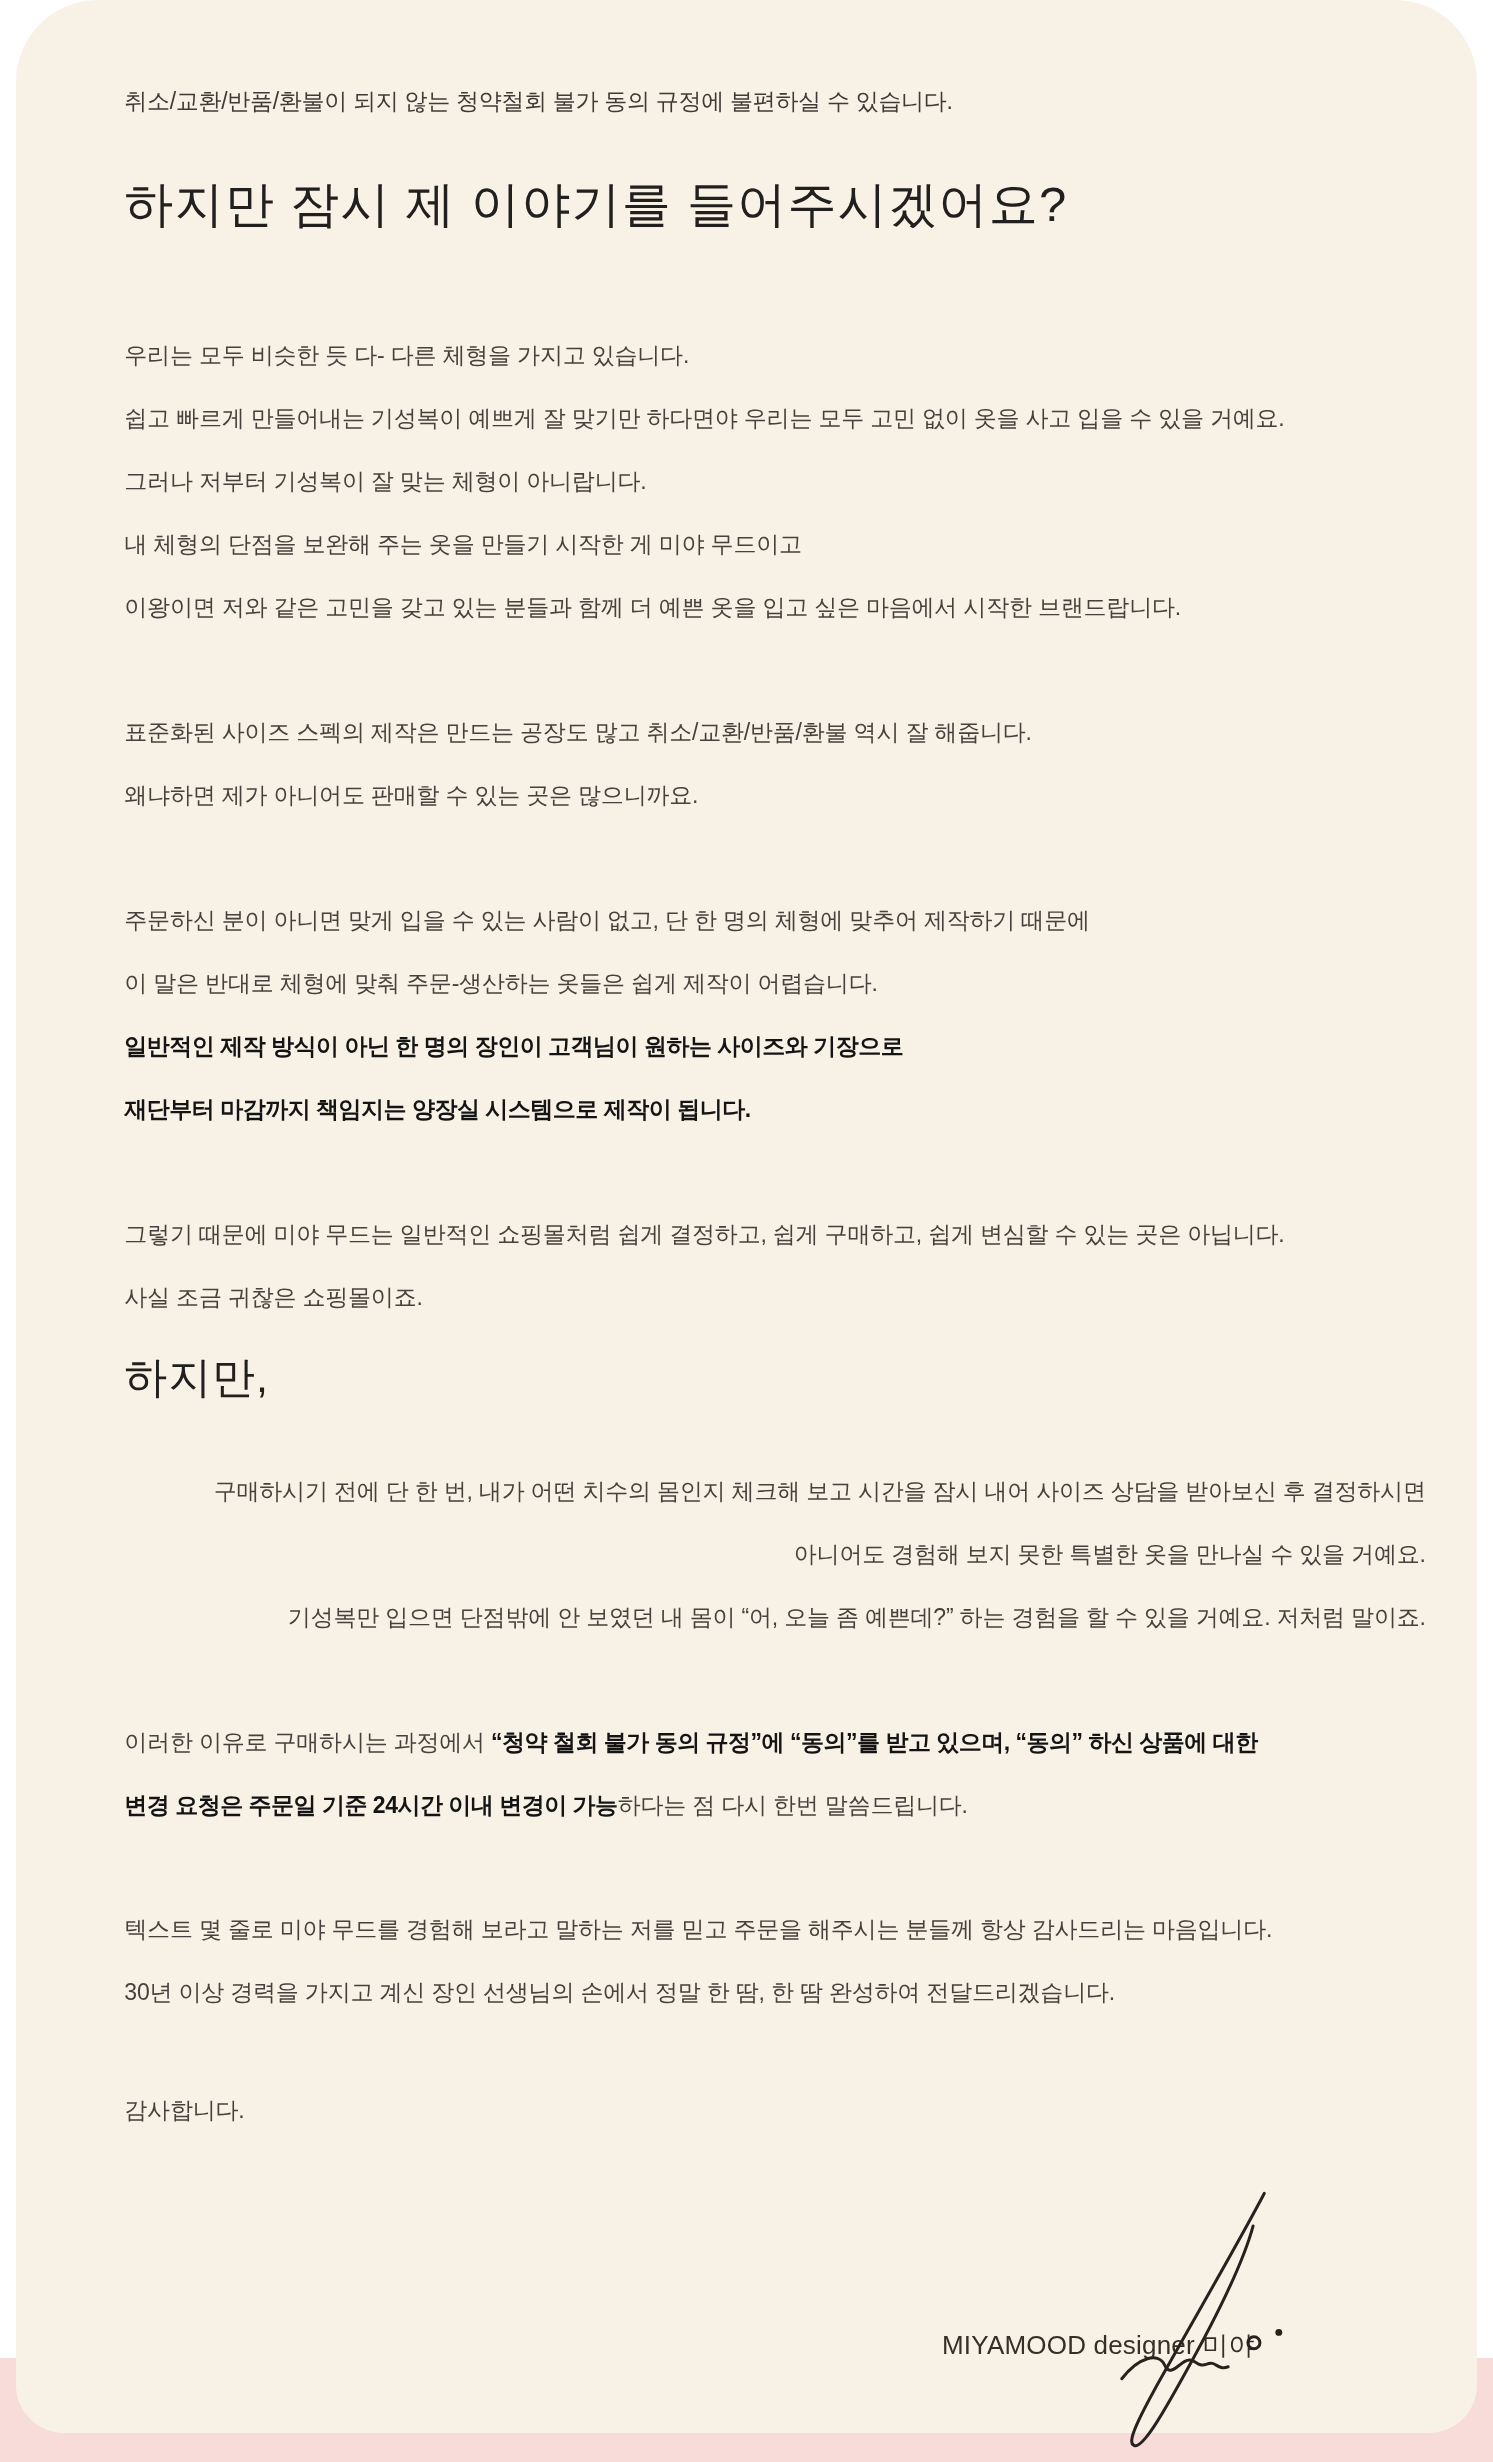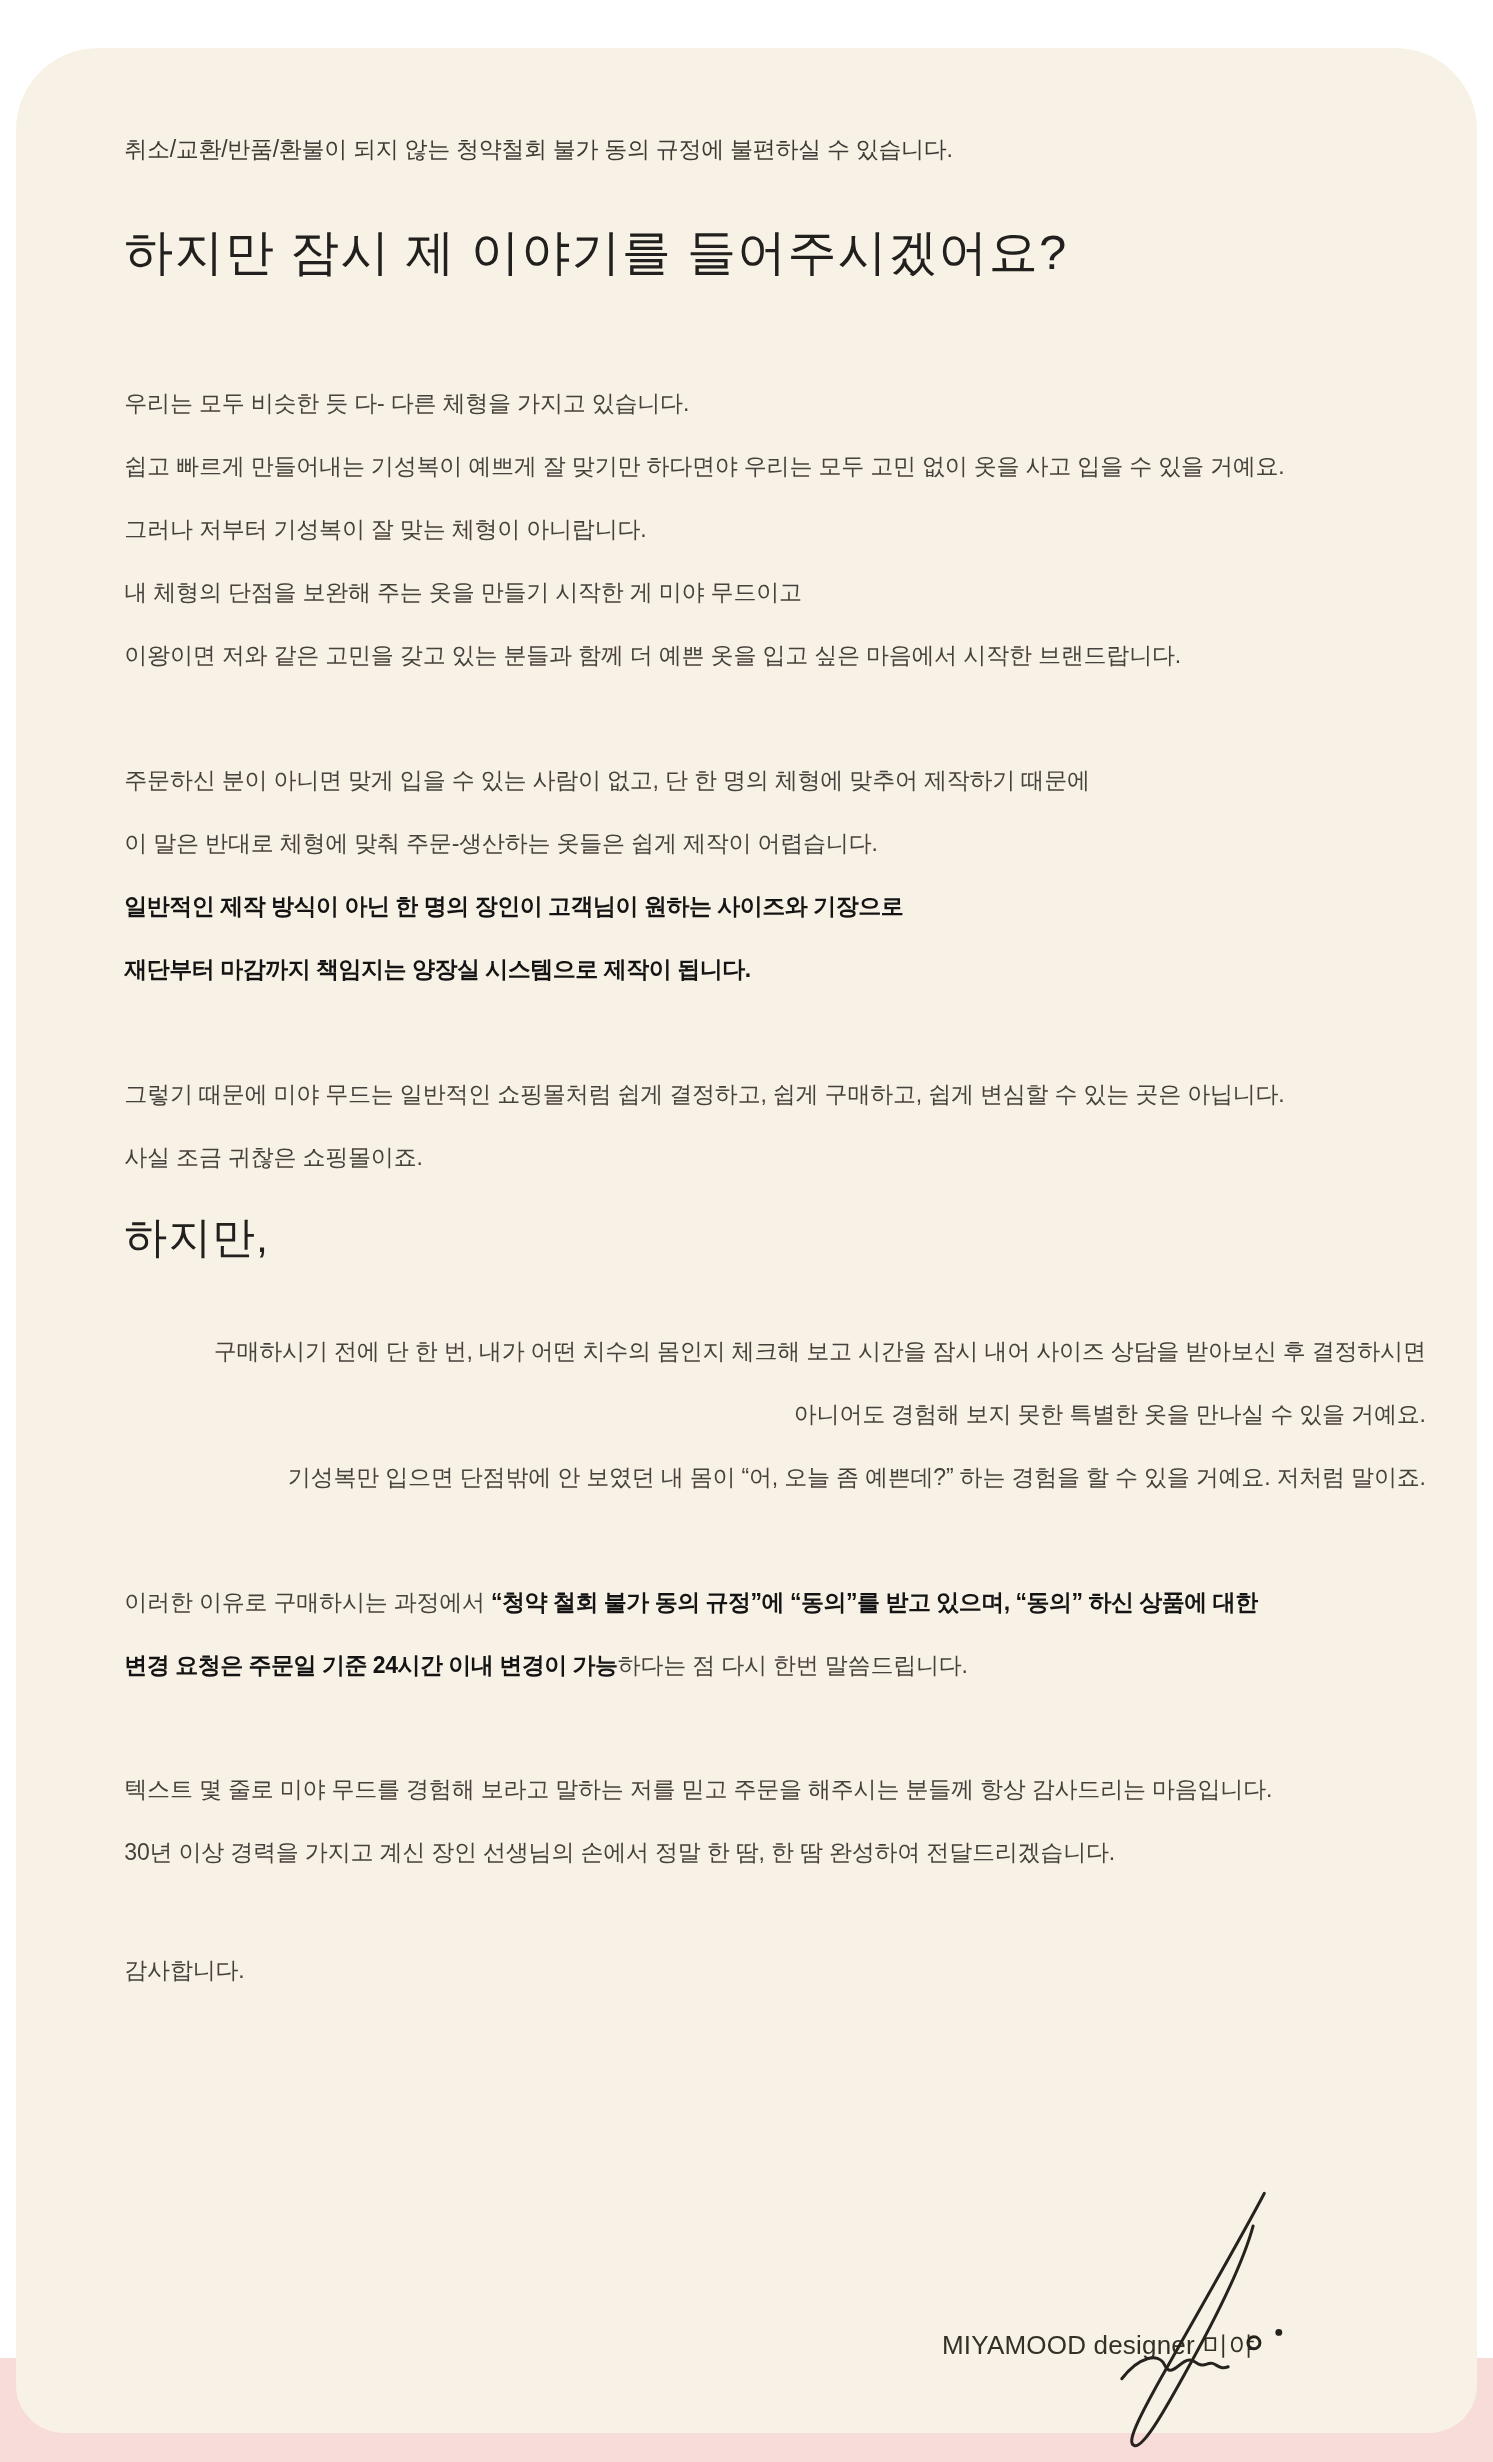--- a/index.html
+++ b/index.html
@@ -11,21 +11,20 @@
   }
   .page{position:relative;width:1493px;height:2462px;overflow:hidden;background:#ffffff;}
   .pink-band{
     position:absolute;left:0;right:0;bottom:0;height:104px;
     background:#f8dcda;
   }
   .card{
     position:absolute;top:0;left:16.3px;right:16.3px;bottom:29px;
     background:#f8f1e5;
     border-radius:82px 82px 48px 48px;
-    margin-top:48px;
   }
   .content{
     position:absolute;top:0;left:0;right:0;
     padding:73px 51px 0 108px;
   }
   .content p{margin:0;white-space:nowrap;}
   .disclaimer{
     font-size:23px;line-height:57px;color:#3e3a36;letter-spacing:-0.3px;
   }
   .headline{
@@ -82,20 +81,24 @@
       <h1 class="headline">하지만 잠시 제 이야기를 들어주시겠어요?</h1>
 
       <div class="block-story">
         <p class="body-line">우리는 모두 비슷한 듯 다- 다른 체형을 가지고 있습니다.</p>
         <p class="body-line">쉽고 빠르게 만들어내는 기성복이 예쁘게 잘 맞기만 하다면야 우리는 모두 고민 없이 옷을 사고 입을 수 있을 거예요.</p>
         <p class="body-line">그러나 저부터 기성복이 잘 맞는 체형이 아니랍니다.</p>
         <p class="body-line">내 체형의 단점을 보완해 주는 옷을 만들기 시작한 게 미야 무드이고</p>
         <p class="body-line">이왕이면 저와 같은 고민을 갖고 있는 분들과 함께 더 예쁜 옷을 입고 싶은 마음에서 시작한 브랜드랍니다.</p>
       </div>
 
+      <div class="block-standard">
+        <p class="body-line">표준화된 사이즈 스펙의 제작은 만드는 공장도 많고 취소/교환/반품/환불 역시 잘 해줍니다.</p>
+        <p class="body-line">왜냐하면 제가 아니어도 판매할 수 있는 곳은 많으니까요.</p>
+      </div>
 
       <div class="block-custom">
         <p class="body-line">주문하신 분이 아니면 맞게 입을 수 있는 사람이 없고, 단 한 명의 체형에 맞추어 제작하기 때문에</p>
         <p class="body-line">이 말은 반대로 체형에 맞춰 주문-생산하는 옷들은 쉽게 제작이 어렵습니다.</p>
         <p class="body-line bold-line">일반적인 제작 방식이 아닌 한 명의 장인이 고객님이 원하는 사이즈와 기장으로</p>
         <p class="body-line bold-line">재단부터 마감까지 책임지는 양장실 시스템으로 제작이 됩니다.</p>
       </div>
 
       <div class="block-honest">
         <p class="body-line">그렇기 때문에 미야 무드는 일반적인 쇼핑몰처럼 쉽게 결정하고, 쉽게 구매하고, 쉽게 변심할 수 있는 곳은 아닙니다.</p>

